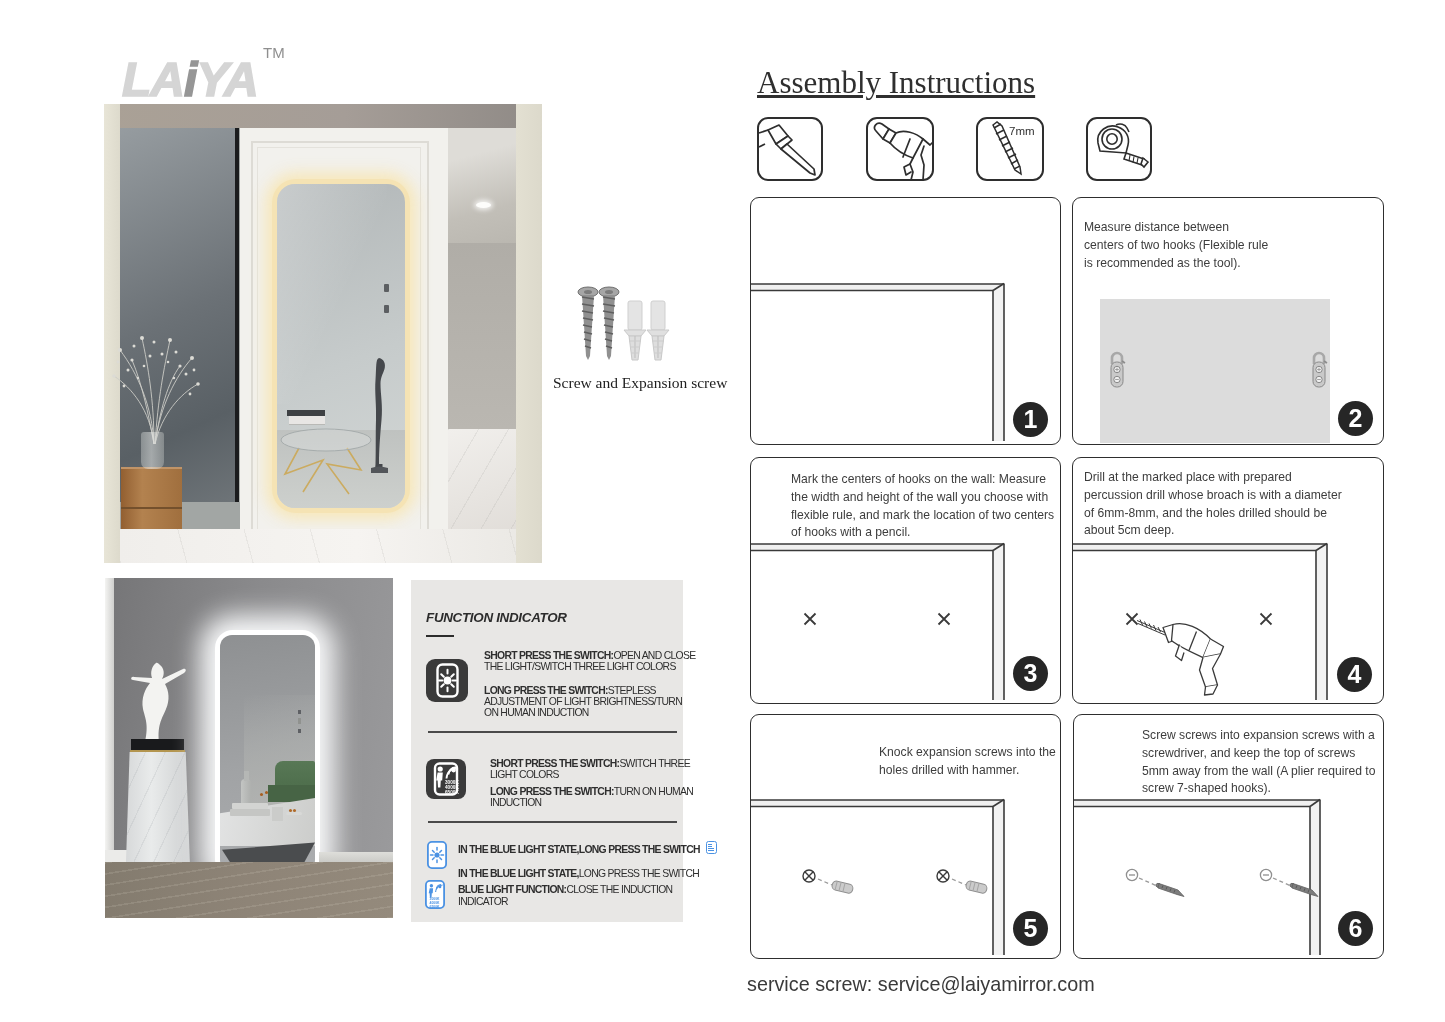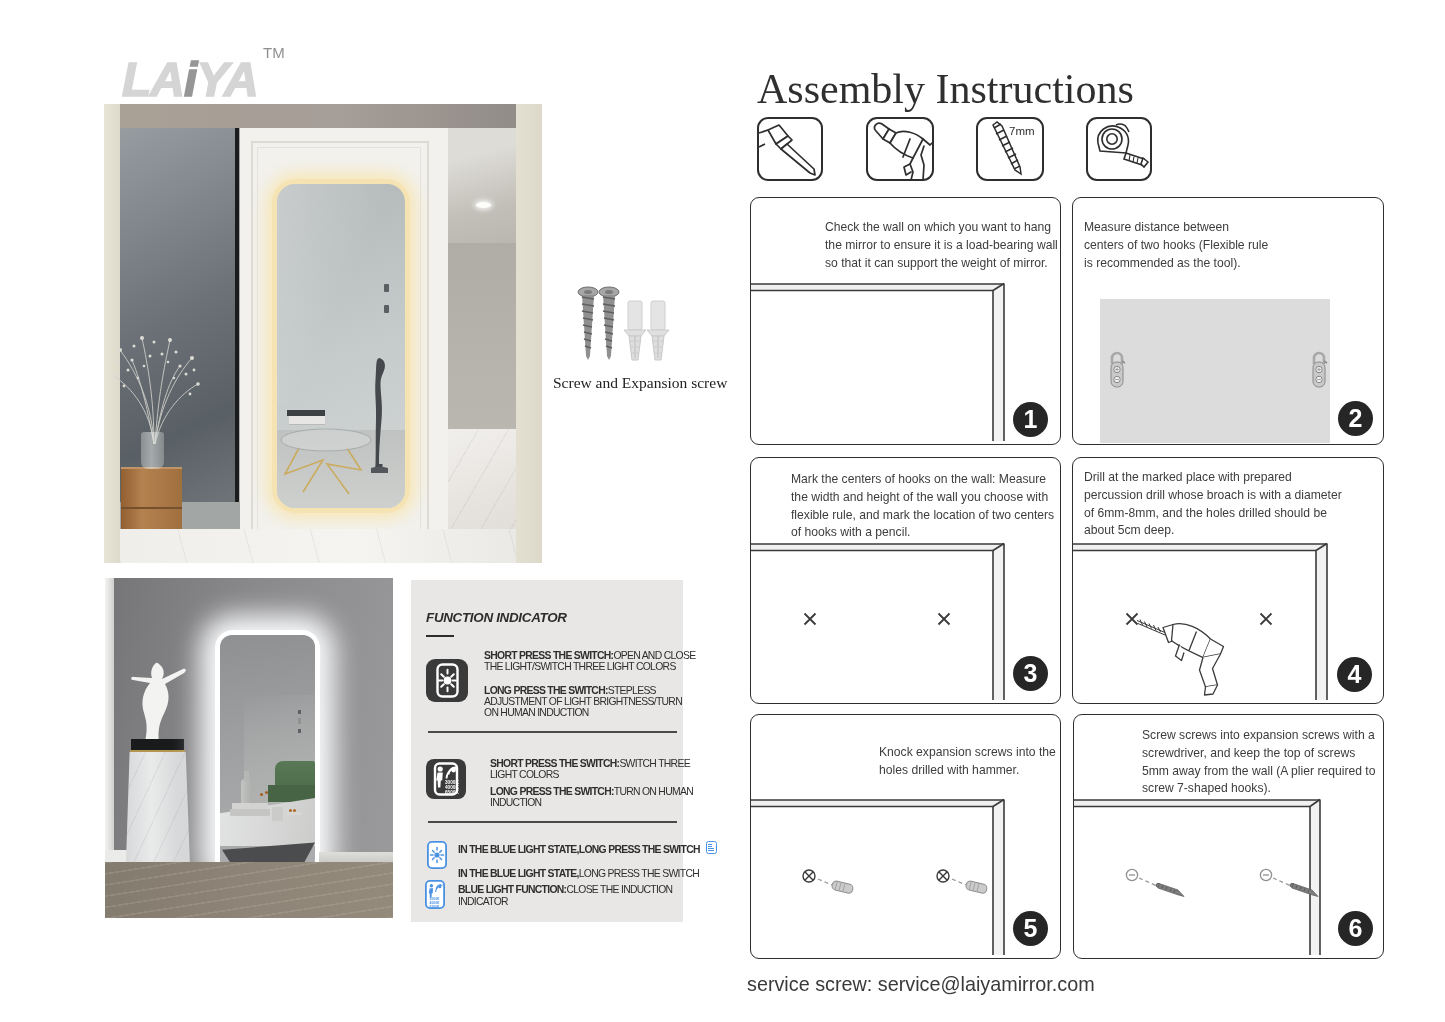--- a/index.html
+++ b/index.html
@@ -306,21 +306,21 @@
         <text x="4.5" y="23.5">4000K</text>
         <text x="4.5" y="27.5">6500K</text>
     </g>
   </svg>
 
   <div class="pt" style="left:47px;top:304px;"><b>BLUE LIGHT FUNCTION:</b>CLOSE THE INDUCTION</div>
 
   <div class="pt" style="left:47px;top:316px;">INDICATOR</div>
 </div>
 
-<div class="abs" style="left:757px;top:65px;font-family:'Liberation Serif',serif;font-size:42px;color:#2f2f2f;white-space:nowrap;">Assembly Instructions</div>
+<div class="abs" style="left:757px;top:65px;font-family:'Liberation Serif',serif;font-size:31px;color:#2f2f2f;white-space:nowrap;text-decoration:underline;">Assembly Instructions</div>
 
 <svg class="abs" style="left:757px;top:117px;" width="66" height="64" viewBox="0 0 66 64">
   <rect x="1" y="1" width="64" height="62" rx="10" fill="#fff" stroke="#2e2e2e" stroke-width="2"></rect>
   <g stroke="#2e2e2e" stroke-width="1.7" fill="#fff" stroke-linejoin="round">
     <path d="M2 16 L11 13" fill="none"></path>
     <path d="M8 27 L2 30" fill="none"></path>
     <path d="M11 13 L22 8 L31 19 L19 27 Z"></path>
     <path d="M19 27 L31 19 L35 23 L24 32 Z"></path>
     <path d="M24 32 L30 27 L57 52 L58 58 L53 56 Z"></path>
   </g>
@@ -357,21 +357,20 @@
     <circle cx="26" cy="22" r="10"></circle>
     <circle cx="26" cy="22" r="5.2"></circle>
     <path d="M40 36 L58 42 L56 48 L38 42 Z"></path>
     <path d="M44 38 L43 44 M48 39.5 L47 45.5 M52 41 L51 46" stroke-width="1.1" fill="none"></path>
     <path d="M57 41 L62 45 L58 50 L55 47 Z"></path>
   </g>
 </svg>
 
 <div class="ibox" style="left:750px;top:197px;width:309px;height:246px;">
 
-  <div class="itext" style="left:74px;top:21px;">Check the wall on which you want to hang<br>the mirror to ensure it is a load-bearing wall<br>so that it can support the weight of mirror.</div>
 
   <svg class="abs" style="left:0;top:0;" width="306" height="243" viewBox="0 0 306 243">
     <polygon points="0,86 253,86 242,92.5 0,92.5" fill="#f0f0f0"></polygon>
     <polygon points="242,92.5 253,86 253,243 242,243" fill="#f2f2f2"></polygon>
     <g stroke="#3a3a3a" stroke-width="1.6" fill="none">
       <path d="M0 86 L253 86"></path>
         <path d="M0 92.5 L242 92.5"></path>
       <path d="M242 92.5 L253 85.5"></path>
       <path d="M242 92.5 L242 243"></path>
         <path d="M253 85.5 L253 243"></path>

